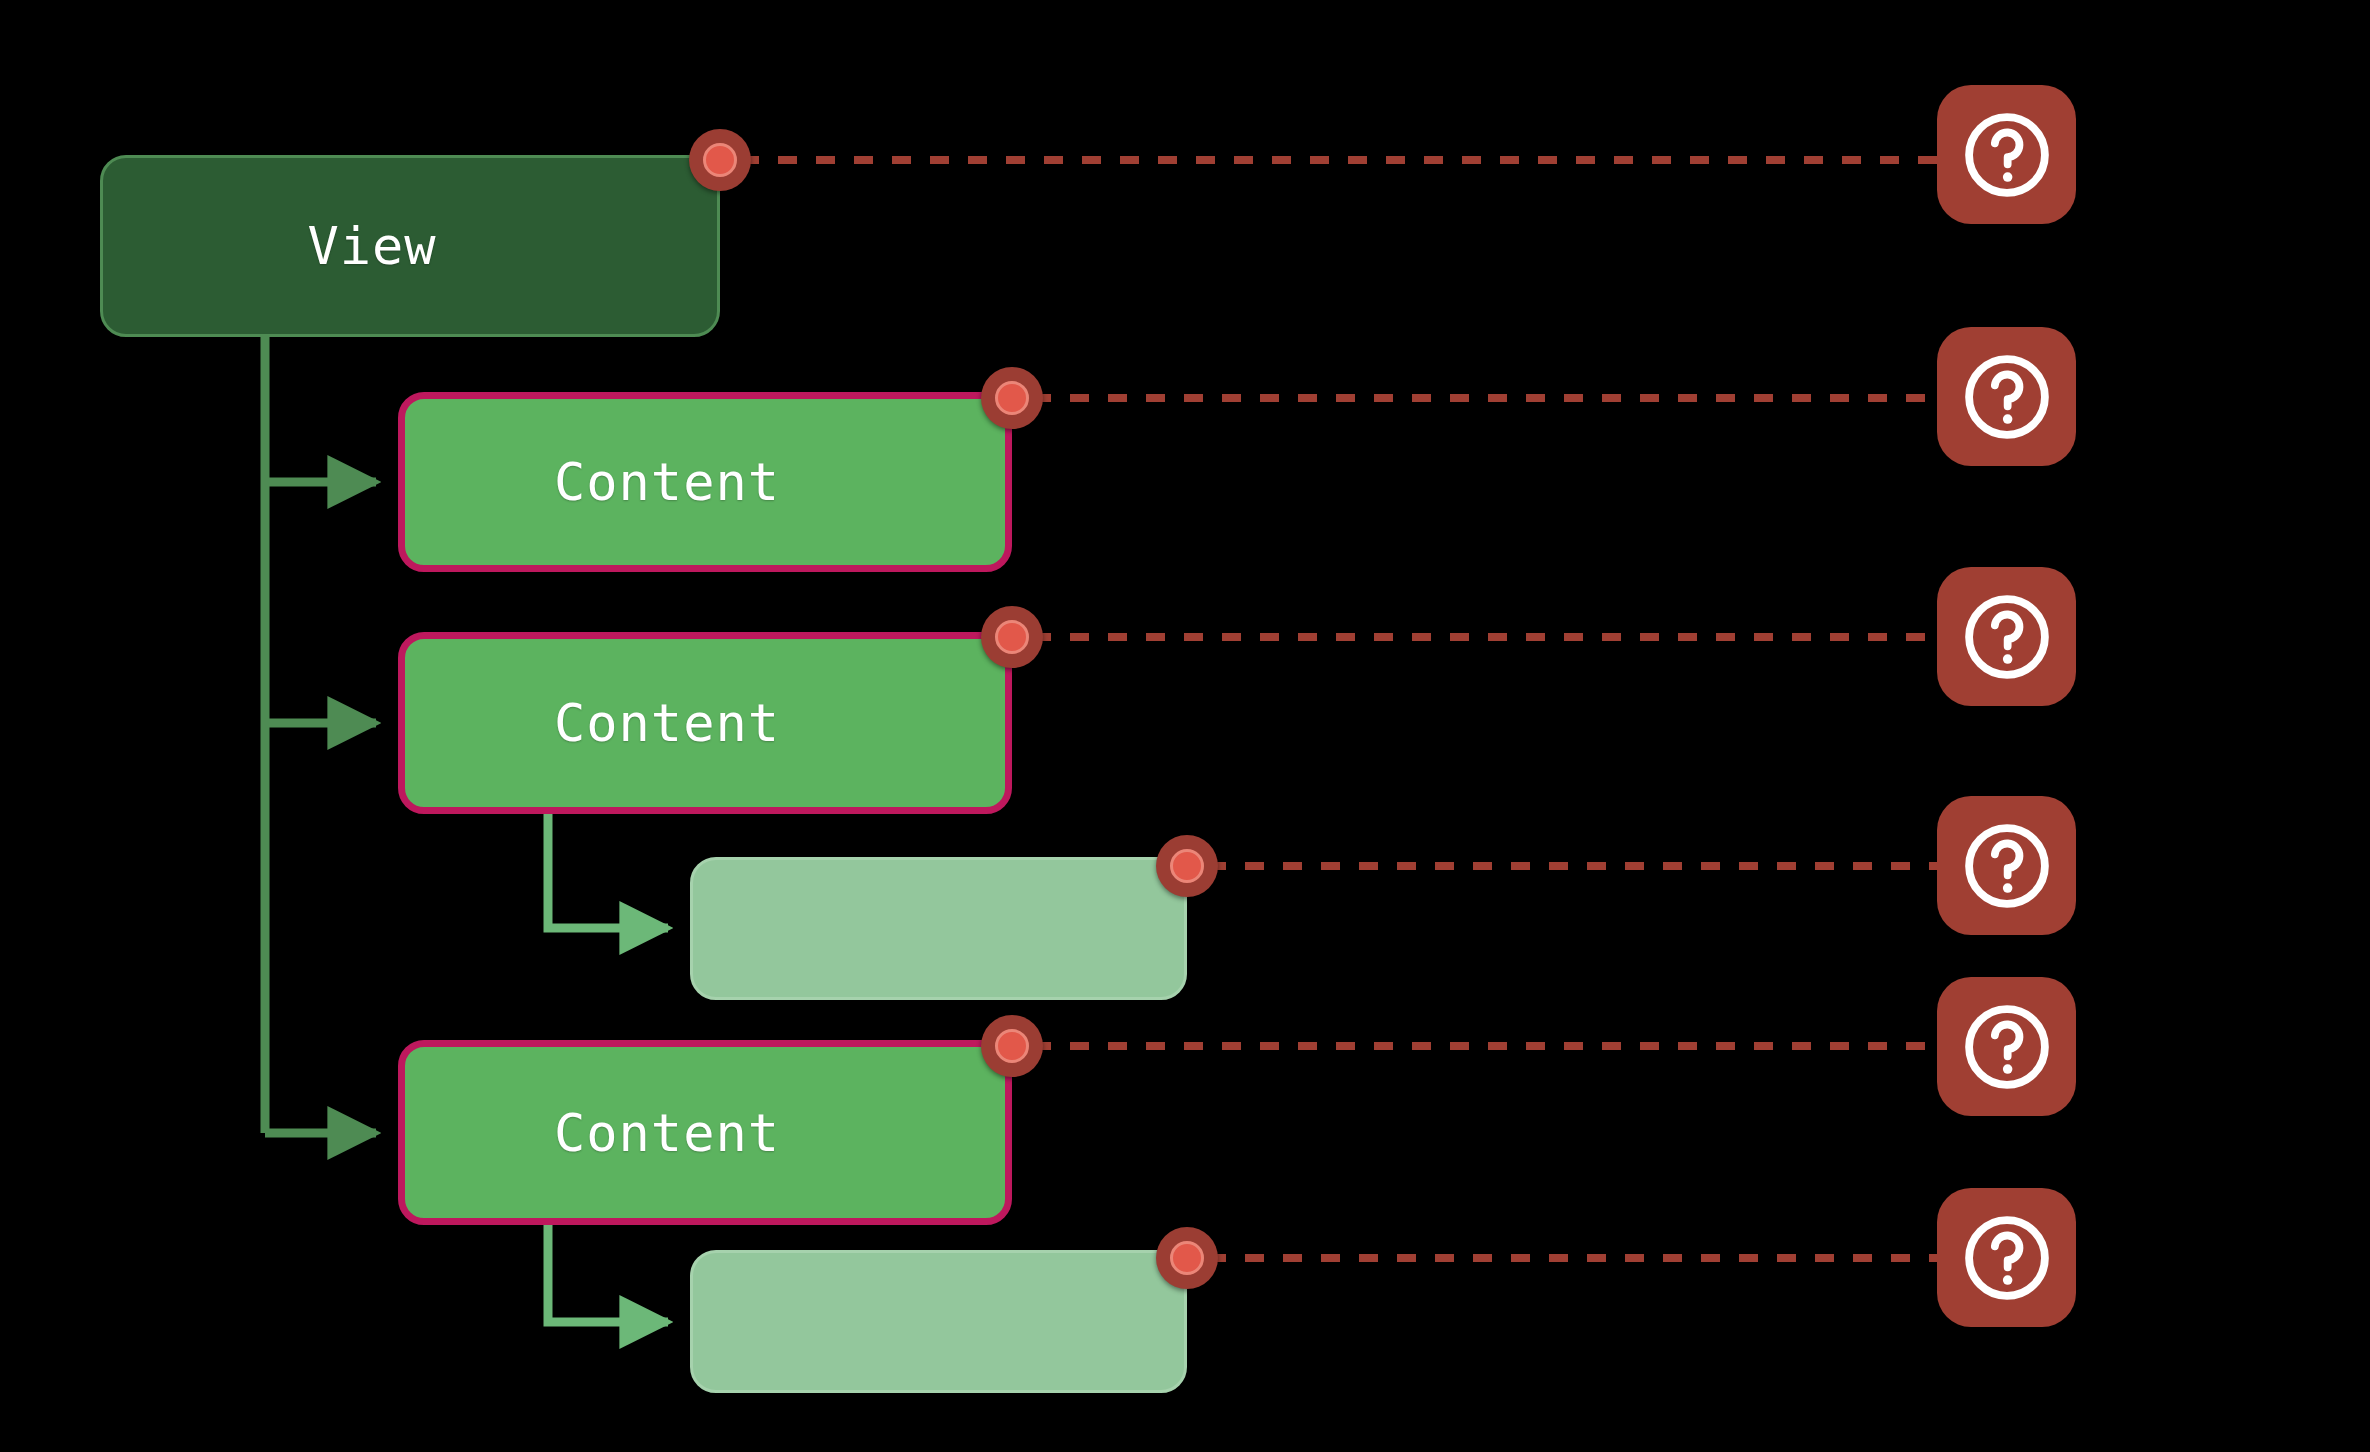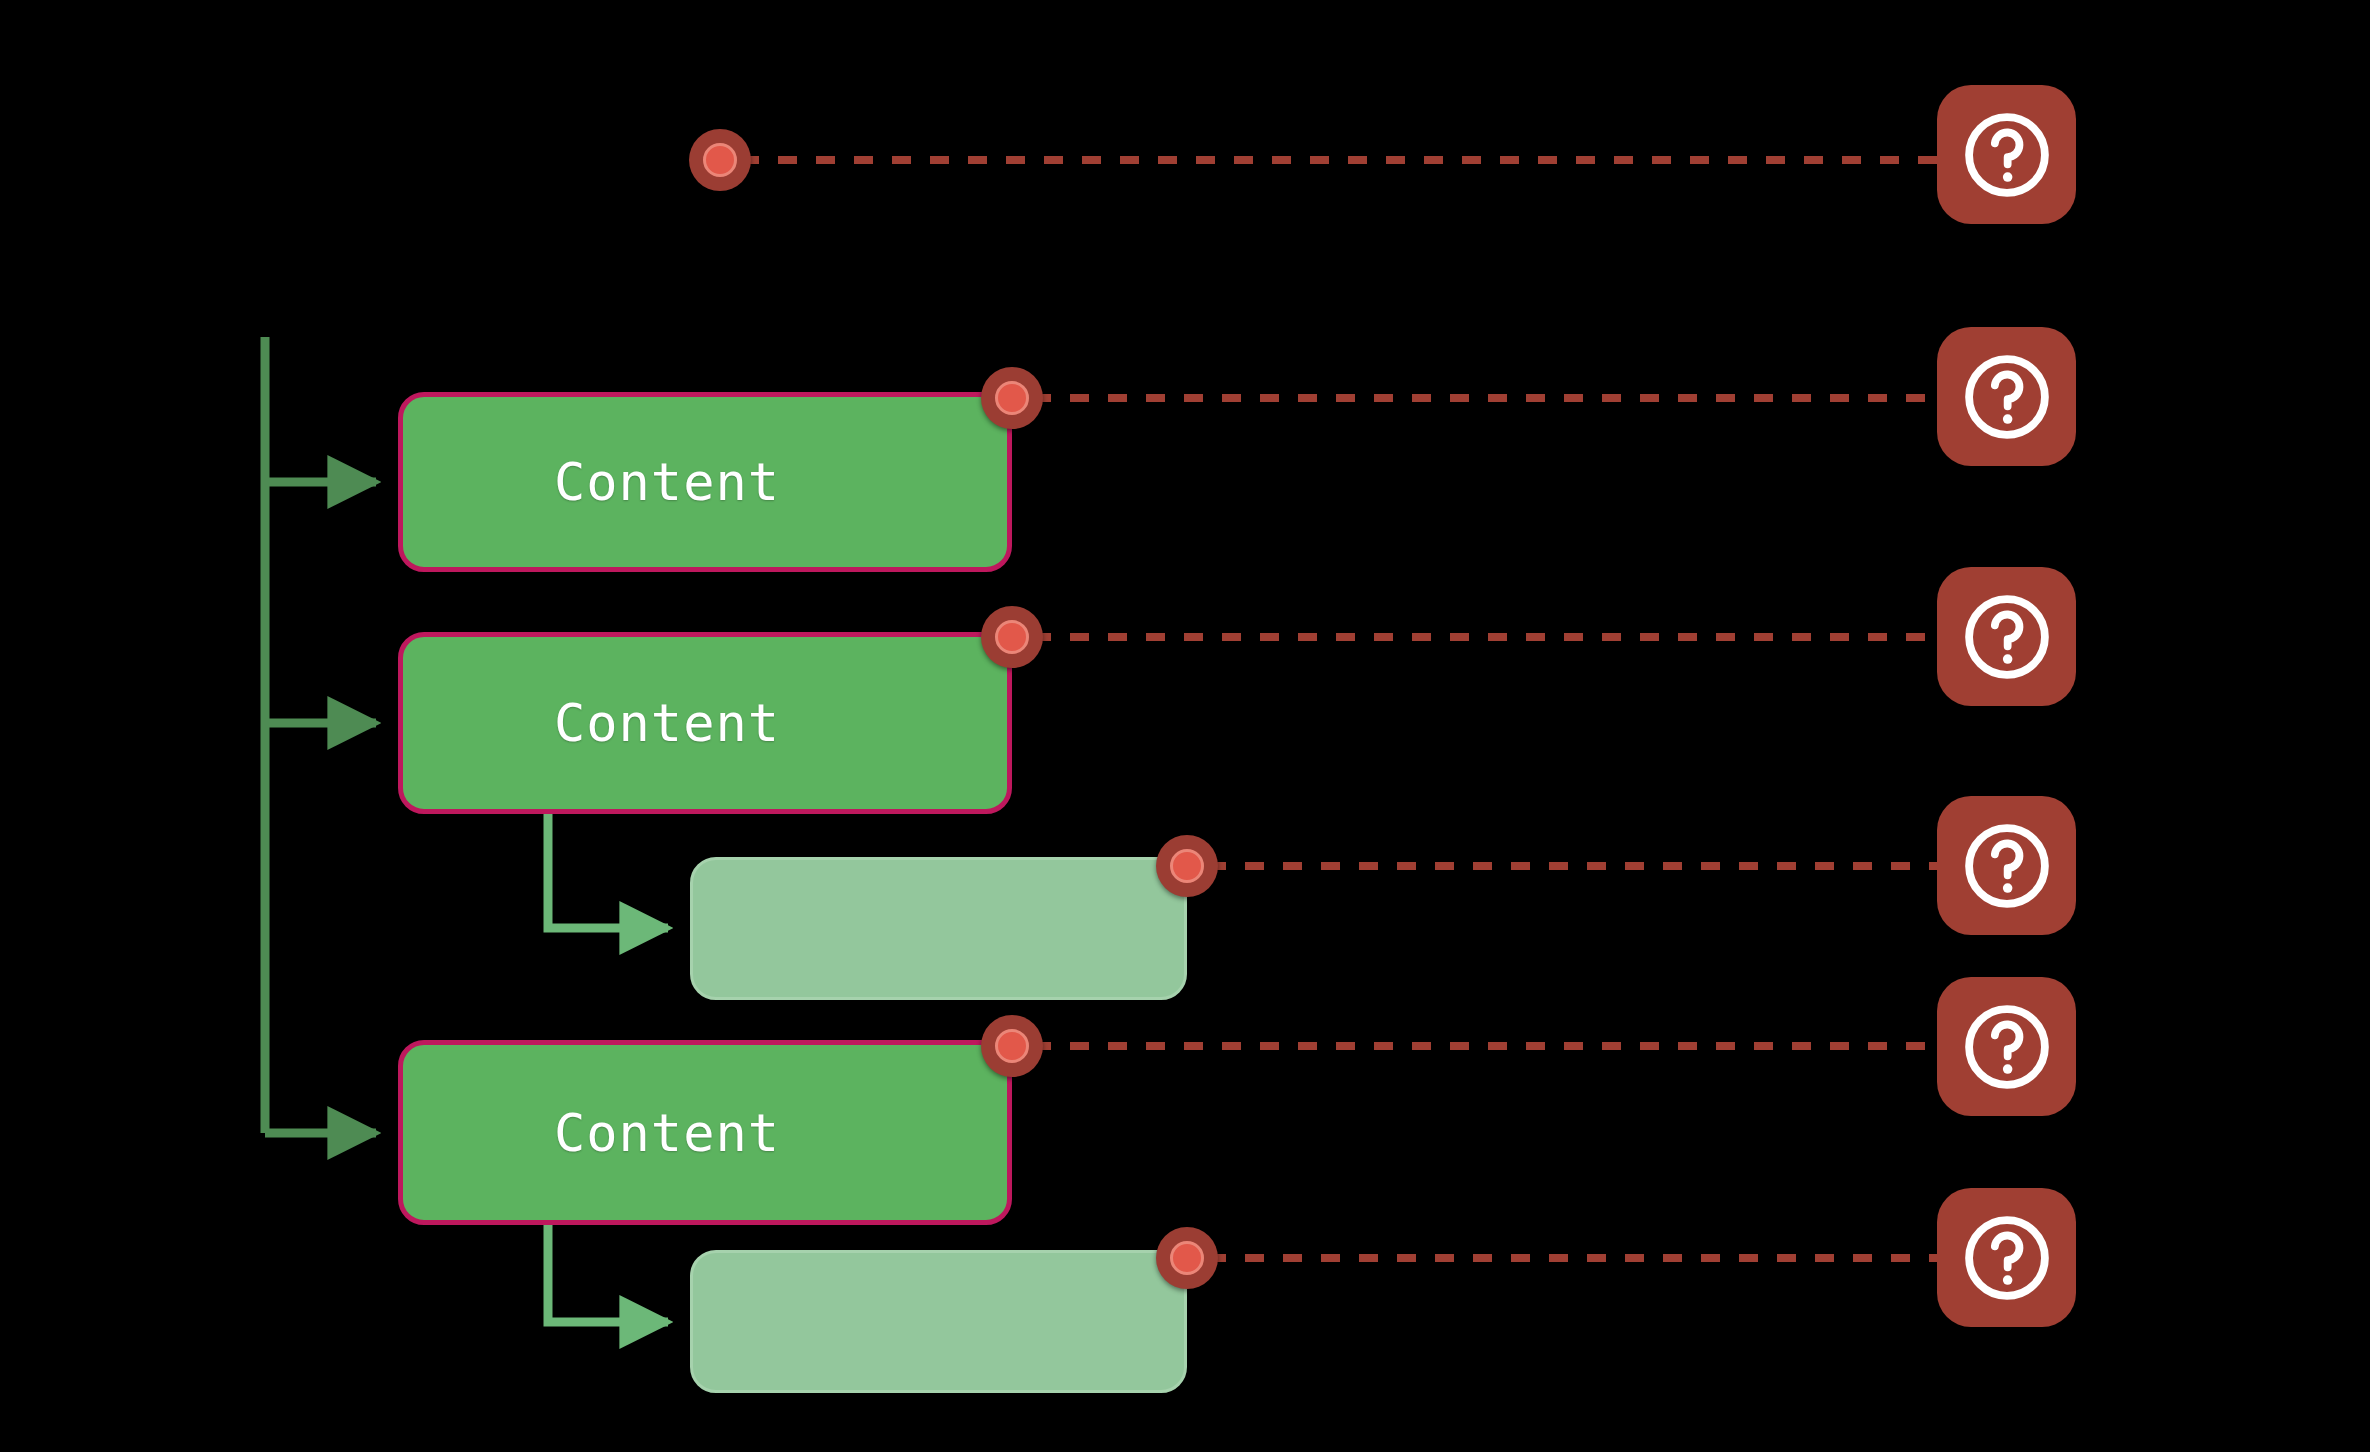--- a/index.html
+++ b/index.html
@@ -46,21 +46,21 @@
     transform: translateX(-38px);
     text-shadow: 0 1px 2px rgba(0,0,0,0.25);
   }
   .node-root {
     background: #2c5c33;
     border: 3px solid #4e8b53;
     z-index: 5;
   }
   .node-content {
     background: #5cb35f;
-    border: 5px solid #be185d;
+    border: 7px solid #be185d;
     z-index: 5;
   }
   .node-leaf {
     background: #93c79c;
     border: 3px solid #a6d2ad;
     z-index: 5;
   }
 
   
   .anchor-dot {
@@ -156,20 +156,23 @@
       <line x1="1207" y1="866" x2="1937" y2="866" stroke="#a03f33" stroke-width="8" stroke-dasharray="19 19"></line>
     </g>
     <g>
       <line x1="1032" y1="1046" x2="1937" y2="1046" stroke="#a03f33" stroke-width="8" stroke-dasharray="19 19"></line>
     </g>
     <g>
       <line x1="1207" y1="1258" x2="1937" y2="1258" stroke="#a03f33" stroke-width="8" stroke-dasharray="19 19"></line>
     </g>
   </svg>
 
+  <div class="node node-root" style="left:100px; top:155px; width:620px; height:182px;">
+    <span class="node-label">View</span>
+  </div>
 
   <div class="node node-content" style="left:398px; top:392px; width:614px; height:180px;">
     <span class="node-label">Content</span>
   </div>
 
   <div class="node node-content" style="left:398px; top:632px; width:614px; height:182px;">
     <span class="node-label">Content</span>
   </div>
 
   <div class="node node-leaf" style="left:690px; top:857px; width:497px; height:143px;">

